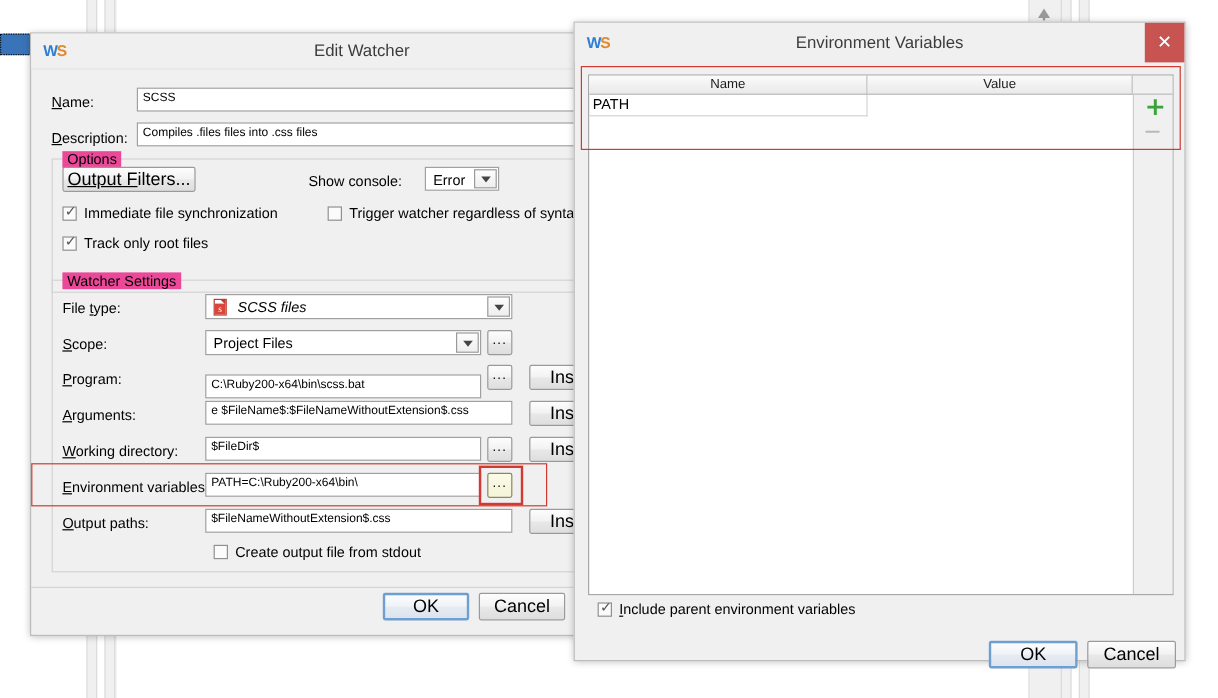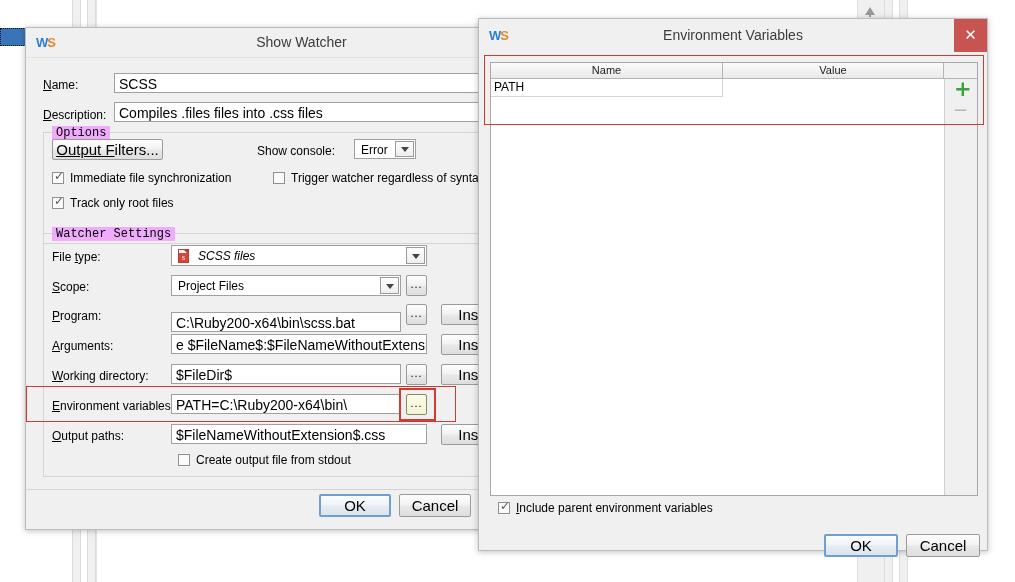--- a/index.html
+++ b/index.html
@@ -60,21 +60,21 @@
   }
 
   
   .lbl { position: absolute; font-size: 12px; color: #000; white-space: nowrap; }
   .lbl u { text-decoration: underline; }
   .txtfield {
     position: absolute;
     background: #ffffff;
     border: 1px solid #a0a0a0;
     box-sizing: border-box;
-    font-size: 14px;
+    font-size: 10px;
     line-height: 1;
     padding: 3px 4px 0 4px;
     color: #000;
     white-space: nowrap;
     overflow: hidden;
   }
   .btn {
     position: absolute;
     box-sizing: border-box;
     background: linear-gradient(to bottom, #fdfdfd 0%, #f2f2f2 48%, #e8e8e8 52%, #dedede 100%);
@@ -119,25 +119,24 @@
     border-right: 4px solid transparent;
     border-top: 5px solid #444;
   }
   .groupbox {
     position: absolute;
     border: 1px solid #d4d4d4;
     box-sizing: border-box;
   }
   .grouplabel {
     position: absolute;
-    background: #f0abfc;
+    background: #ec4899;
     padding: 0 4px;
     font-size: 12px;
     color: #000;
-    font-family: Liberation Mono, monospace;
   }
   .chk { position: absolute; }
   .chk .box {
     position: absolute; left:0; top:1px;
     width: 12px; height: 12px;
     border: 1px solid #909090;
     background: #fbfbfb;
     box-sizing: border-box;
   }
   .chk .tick {
@@ -242,21 +241,21 @@
   <div class="bg-vline" style="left:884px;top:0;width:7px;height:582px;"></div>
   <div class="bg-vline" style="left:899px;top:0;width:7px;height:582px;"></div>
   <div class="bg-panel" style="left:909px;top:0;width:106px;height:582px;"></div>
 
   <div class="bg-selection" style="left:0;top:28;width:30px;height:16px;top:28px;"></div>
 
   <div class="dialog" style="left:25px;top:27px;width:553px;height:503px;">
 
     <div class="dlg-titlebar">
       <div class="ws-logo"><span class="w">W</span><span class="s">S</span></div>
-      <div class="dlg-title">Show Watcher</div>
+      <div class="dlg-title">Edit Watcher</div>
     </div>
 
     <div class="lbl" style="left:17px;top:50px;">
       <u>N</u><span>ame:</span>
     </div>
     <div class="txtfield" style="left:88px;top:45px;width:480px;height:20px;">SCSS</div>
 
     <div class="lbl" style="left:17px;top:80px;">
       <u>D</u>escription:
     </div>

